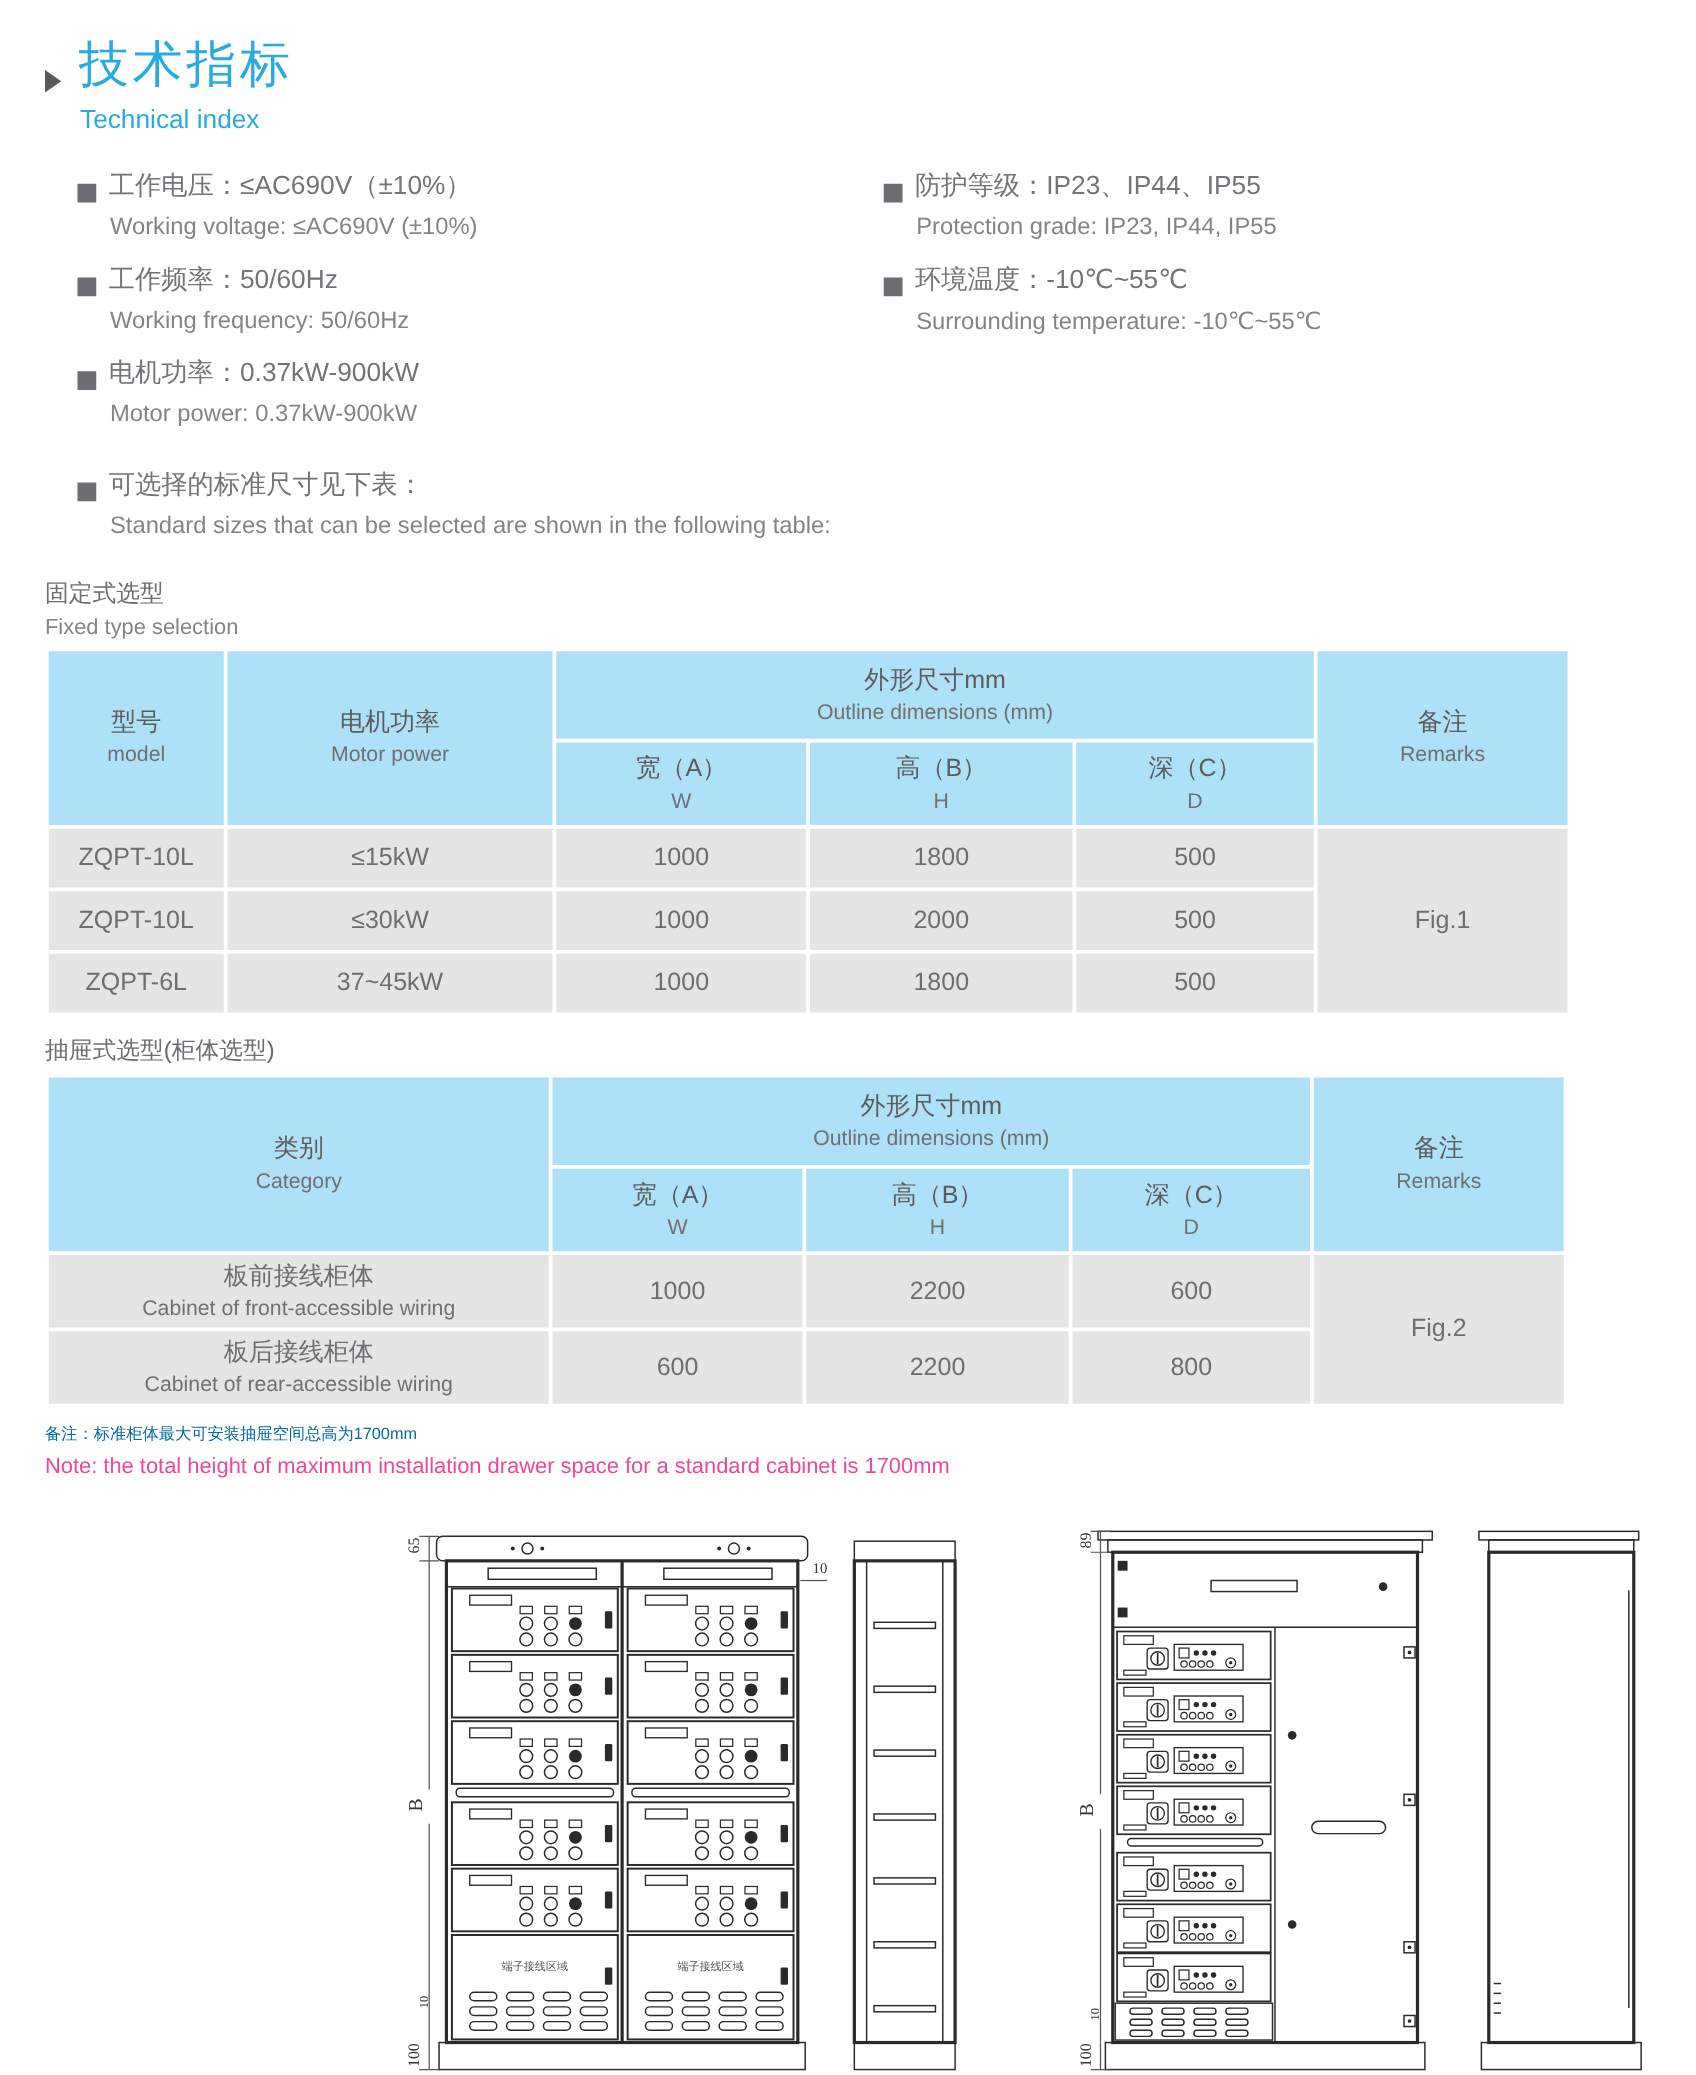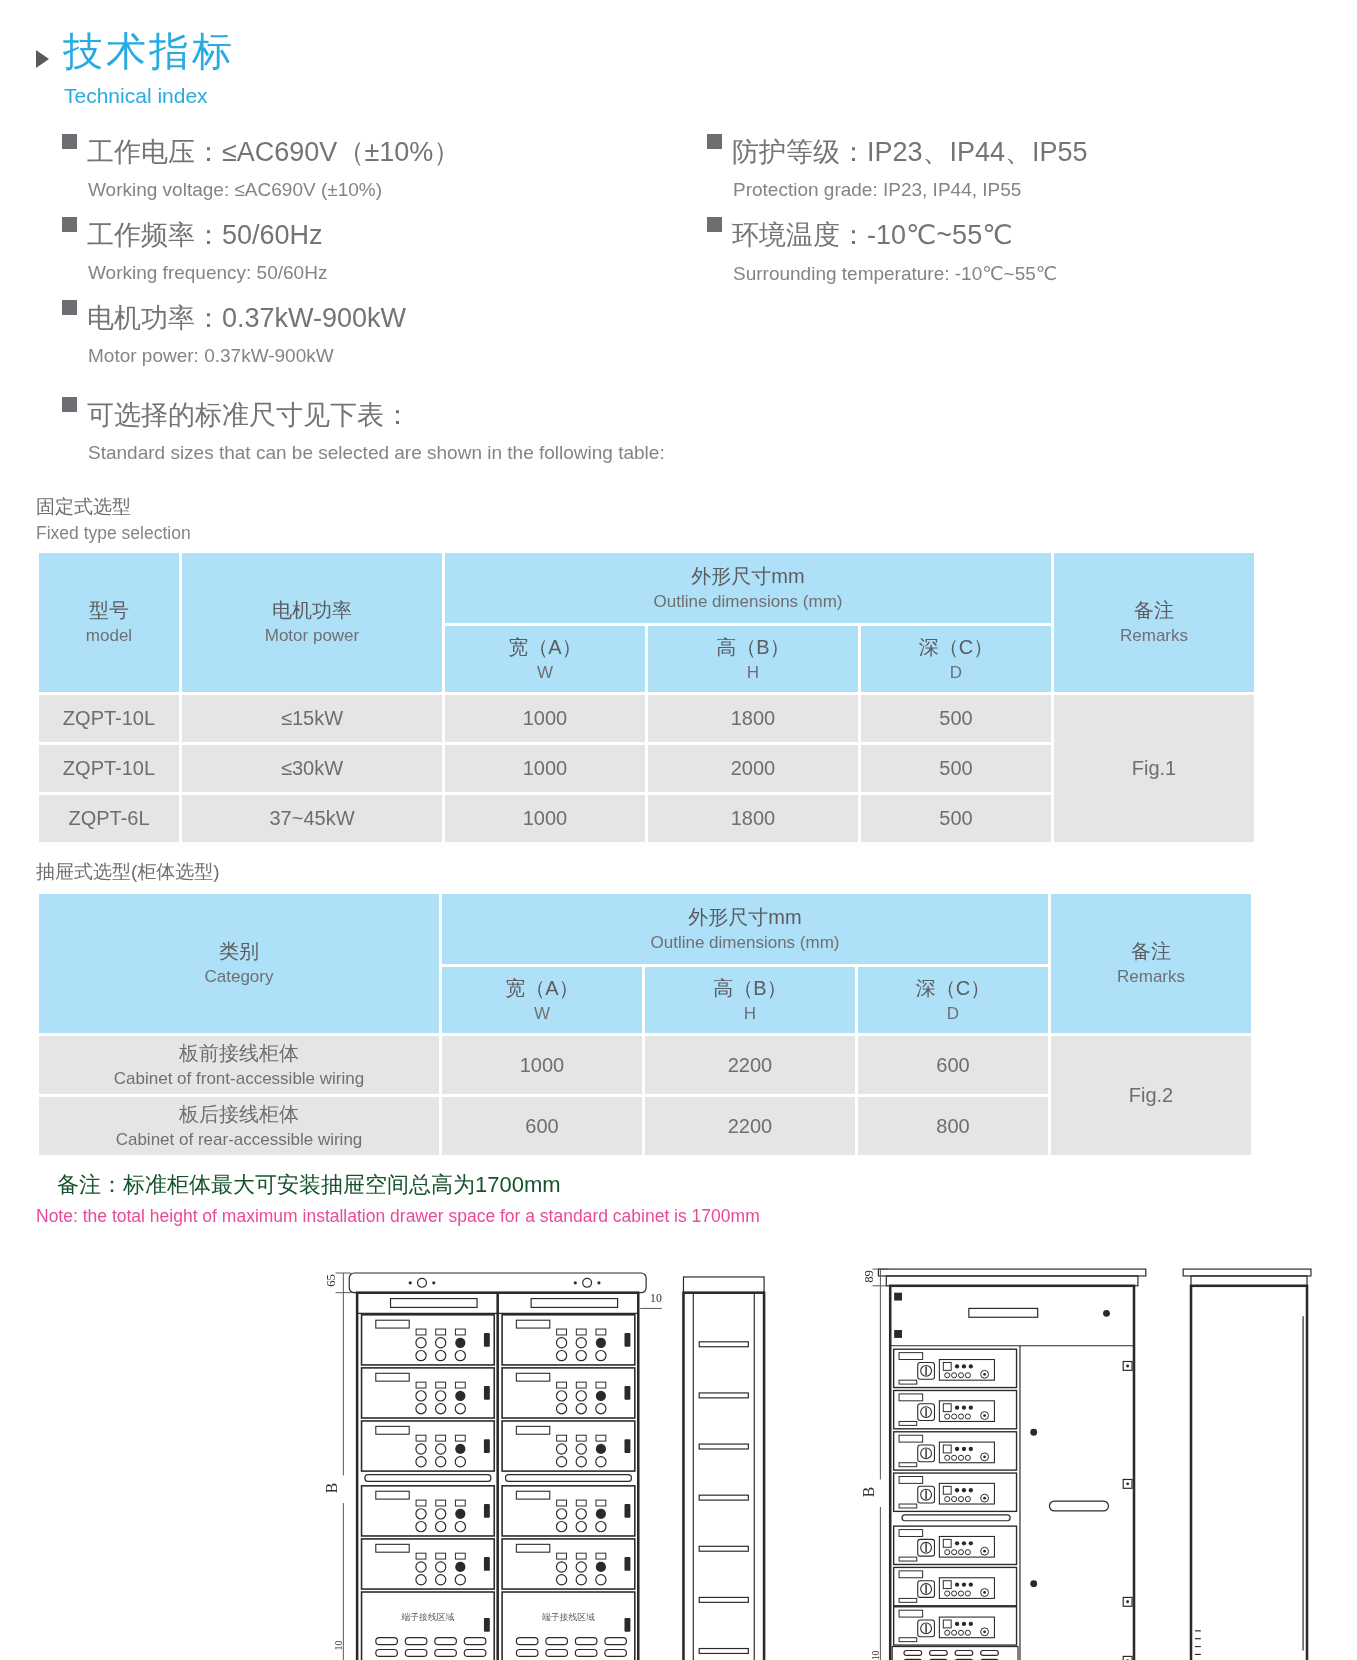--- a/index.html
+++ b/index.html
@@ -5,37 +5,37 @@
   * { margin:0; padding:0; box-sizing:border-box; }
   html,body { background:#ffffff; }
   body {
     width:1357px; min-height:1660px; position:relative;
     font-family:"Liberation Sans","DejaVu Sans",sans-serif;
     color:#77787b;
   }
   .page { padding:30px 40px 20px 36px; }
 
   
-  .title-row { display:flex; align-items:center;font-family:Liberation Serif, serif; }
+  .title-row { display:flex; align-items:flex-end; }
   .tri {
     width:0; height:0; margin:14px 14px 0 0;
     border-left:13px solid #58595b;
     border-top:9px solid transparent;
     border-bottom:9px solid transparent;
   }
   .title-zh { font-size:40px; color:#29abe2; letter-spacing:3px; font-weight:500; line-height:1.1; }
   .title-en { font-size:21px; color:#29abe2; margin:10px 0 0 28px; }
 
   
   .specs { display:flex; margin:26px 0 0 26px; }
   .spec-col-l { width:645px; }
   .spec-col-r { flex:1; }
   .spec-item { margin-bottom:16px; }
   .spec-item.gap { margin-top:30px; }
-  .spec-zh { display:flex; align-items:flex-start; font-size:27px; color:#737477; }
+  .spec-zh { display:flex; align-items:flex-end; font-size:21px; color:#737477; }
   .bullet { display:inline-block; width:15px; height:15px; background:#6d6e71; margin-right:10px; flex:0 0 auto; }
   .spec-en { margin:9px 0 0 26px; font-size:19px; color:#828487; }
 
   
   .section { margin-top:14px; }
   .section-zh { font-size:19px; color:#6d6e71; }
   .section-en { font-size:17.5px; color:#828487; margin-top:3px; }
 
   
   table.spec-table {
@@ -47,21 +47,21 @@
   .cell-zh { font-size:20px; line-height:1.25; }
   .cell-en { font-size:17px; line-height:1.25; margin-top:2px; color:#6f7073; }
   tr.h1 th { height:70px; }
   tr.h2 th { height:66px; }
   table.t1 tbody td { height:47px; font-size:20px; }
   table.t2 tbody td { height:58px; font-size:20px; }
   td.remark-cell { font-size:20px; }
 
   
   .note { margin-top:12px; }
-  .note-zh { font-size:22px; color:#14532d;margin-left:21px; }
+  .note-zh { font-size:13px; color:#0369a1; }
   .note-en { font-size:17.5px; color:#ec4899; margin-top:6px; }
 
   
   .figures { display:flex; gap:28px; margin:26px 0 0 270px; align-items:flex-end; }
   svg text.dim { font-family:"Liberation Serif","DejaVu Serif",serif; fill:#333; }
   svg text.cap { font-family:"Liberation Sans","DejaVu Sans",sans-serif; fill:#7c7d80; }
   svg .ln { stroke:#2a2a2a; fill:none; }
   svg .thick { stroke-width:2.6; }
   svg .thin { stroke-width:1.2; }
   svg .dimln { stroke:#555; stroke-width:1; fill:none; }

